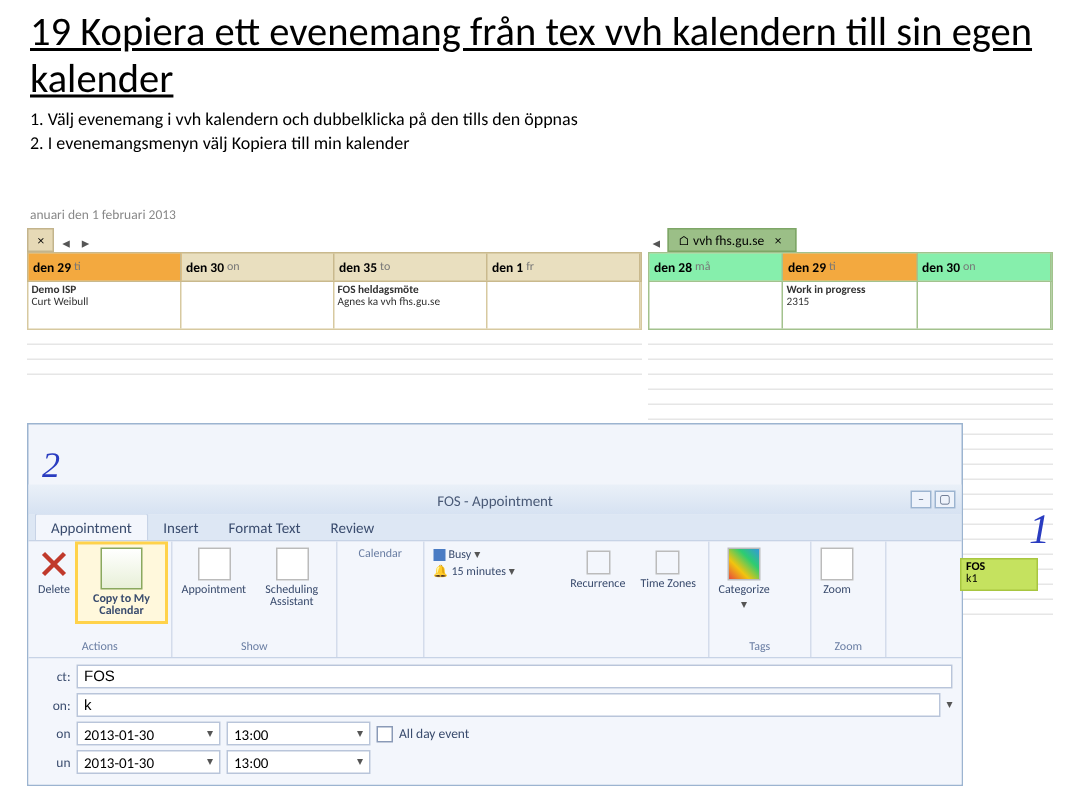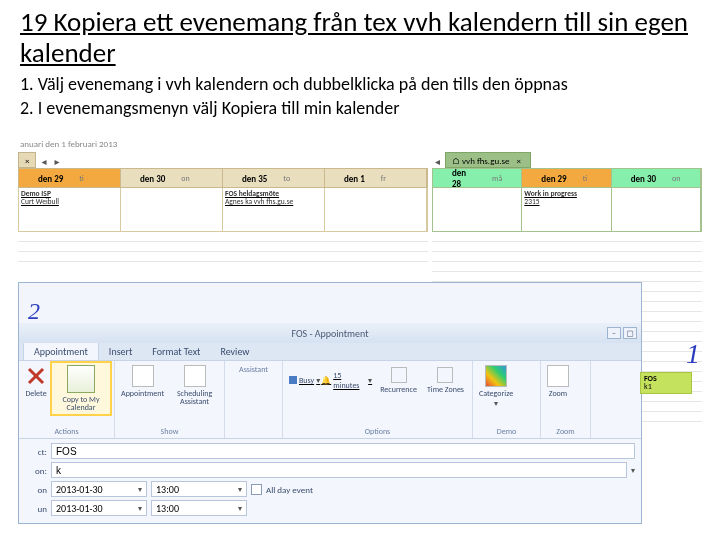--- a/index.html
+++ b/index.html
@@ -1,65 +1,65 @@
 <!DOCTYPE html>
 <html><head>
 <meta charset="utf-8">
 <style>
   * { box-sizing: border-box; margin: 0; padding: 0; }
   body { font-family: Calibri, Arial, sans-serif; background: #fff; width: 720px; height: 540px; overflow: hidden; position: relative; }
   .slide-title { font-size: 27px; font-weight: 400; padding: 6px 20px 0 20px; line-height: 1.15; text-align: left; }
   .slide-title u { text-decoration: underline; }
-  .instructions { padding: 4px 20px 8px 20px; font-size: 18px; line-height: 1.35; }
+  .instructions { padding: 4px 20px 8px 20px; font-size: 12px; line-height: 1.35; }
   .cal-strip { position: absolute; top: 138px; left: 18px; height: 105px; }
   .right-col { position: absolute; top: 138px; left: 432px; width: 270px; }
   .tab-row { height: 17px; display: flex; align-items: flex-end; gap: 2px; }
   .tab { background: #e6d9b6; border: 1px solid #c3b48c; font-size: 9px; height: 16px; padding: 0 6px; display: flex; align-items: center; }
   .tab-x { font-size: 9px; padding: 0 3px; }
   .tab.green { background: #9bbf87; border-color: #7ea667; }
   .arrow { font-size: 10px; color: #555; padding: 0 3px; }
   .days { display: flex; border: 1px solid #c9b98d; background: #e9dfbf; height: 20px; }
-  .day { flex: 1; border-right: 1px solid #c9b98d; font-size: 9px; display: flex; align-items: center; padding: 0 19px; gap: 16px; position: relative; }
+  .day { flex: 1; border-right: 1px solid #c9b98d; font-size: 9px; display: flex; align-items: center; padding: 0 3px; gap: 2px; position: relative; }
   .day .num { font-weight: bold; }
   .day .wd { font-size: 8px; color: #777; }
   .days.green .day { background: #86efac; border-color: #a3c28e; }
   .days.green { border-color: #a3c28e; }
   .today { background: #f3a93f !important; }
-  .body-row { display: flex; height: 44px; background: #fff; border: 1px solid #d7c9a0; border-top: none; text-decoration: underline; }
+  .body-row { display: flex; height: 32px; background: #fff; border: 1px solid #d7c9a0; border-top: none; }
   .slot { flex: 1; border-right: 1px solid #d7c9a0; padding: 2px; font-size: 7.5px; line-height: 1.05; color: #333; }
   .body-row.green .slot { border-color: #a3c28e; }
   .body-row.green { border-color: #a3c28e; }
   .gray-line { height: 10px; border-bottom: 1px solid #e6e6e6; background: #fff; }
   .appt-window { position: absolute; top: 282px; left: 18px; width: 624px; border: 1px solid #9cb4d0; background: #f2f5fb; font-size: 10px; }
   .appt-titlebar { height: 20px; background: linear-gradient(#eaf0f8,#d6e2f2); display: flex; align-items: center; justify-content: center; font-size: 10px; color: #4a5a77; position: relative; margin-top: 40px; }
   .win-ctrl { position: absolute; right: 4px; display: flex; gap: 2px; }
   .win-btn { width: 14px; height: 12px; border: 1px solid #9cb4d0; background: #eef3fb; font-size: 8px; display: flex; align-items: center; justify-content: center; }
   .ribbon-tabs { height: 18px; display: flex; align-items: flex-end; padding-left: 4px; font-size: 10px; background: #dde7f4; border-bottom: 1px solid #c7d3e6; }
   .rtab { padding: 2px 10px; color: #3a4c6e; }
   .rtab.active { background: #f3f6fc; border: 1px solid #c7d3e6; border-bottom: none; border-radius: 2px 2px 0 0; }
   .ribbon { height: 78px; background: #f3f6fc; display: flex; border-bottom: 1px solid #c7d3e6; }
   .rgrp { border-right: 1px solid #d4dceb; padding: 2px 4px; display: flex; flex-direction: column; justify-content: space-between; position: relative; }
   .rgrp-label { font-size: 8px; color: #6a7ea3; text-align: center; padding-top: 1px; }
   .rbtns { display: flex; gap: 3px; align-items: flex-start; flex: 1; }
   .rbtn { display: flex; flex-direction: column; align-items: center; padding: 2px; font-size: 8px; color: #3a4c6e; text-align: center; line-height: 1.05; gap: 2px; }
   .ricon { width: 22px; height: 22px; border: 1px solid #bbb; background: #fff; }
   .ricon.big { width: 28px; height: 28px; }
-  .hl { outline: 2px solid #ffd24a; background: #fff8dc !important; }
+  .hl { outline: 2px solid #ffd24a; background: #fff8dc !important; font-weight: bold; }
   .form-area { padding: 4px 6px; background: #f3f6fc; }
   .frow { display: flex; align-items: center; gap: 4px; margin-bottom: 3px; font-size: 10px; }
   .flabel { width: 22px; text-align: right; color: #3a4c6e; font-size: 9px; }
   .finput { flex: 1; height: 16px; border: 1px solid #b9c5da; background: #fff; font-size: 10px; padding: 0 4px; }
   .ftime { width: 96px; height: 16px; border: 1px solid #b9c5da; background: #fff; font-size: 10px; padding: 0 4px; display: inline-flex; align-items: center; justify-content: space-between; gap: 28px; }
   .dd { font-size: 8px; color: #555; }
   .chk { width: 11px; height: 11px; border: 1px solid #8a9ab7; background: #fff; display: inline-block; }
   .annot-1 { position: absolute; right: 20px; top: 338px; font-size: 28px; font-style: italic; font-family: 'Segoe Script', cursive; color: #2a3cc0; }
   .annot-2 { position: absolute; left: 28px; top: 298px; font-size: 24px; font-style: italic; font-family: 'Segoe Script', cursive; color: #2a3cc0; }
   .sticky { position: absolute; right: 28px; top: 372px; width: 52px; height: 22px; background: #c5e25f; border: 1px solid #a8c640; font-size: 8px; padding: 1px 3px; line-height: 1; }
   .small-option { font-size: 8px; display: flex; align-items: center; gap: 2px; color: #3a4c6e; }
-  .stack { display: flex; flex-direction: row; gap: 1px; text-decoration: underline; }
+  .stack { display: flex; flex-direction: column; gap: 1px; }
   svg.icon-x { width: 22px; height: 22px; }
   .cal-header { font-size: 9px; color: #888; padding: 0 2px 2px; }
 </style>
 </head>
 <body>
 
 <div class="slide-title"><u>19 Kopiera ett evenemang från tex vvh kalendern till sin egen kalender</u></div>
 <div class="instructions">
   <div>1. Välj evenemang i vvh kalendern och dubbelklicka på den tills den öppnas</div>
   <div>2. I evenemangsmenyn välj Kopiera till min kalender</div>
@@ -187,21 +187,21 @@
             <span>Appointment</span>
           </div>
         <div class="rbtn">
             <div class="ricon"></div>
             <span>Scheduling Assistant</span>
           </div>
       </div>
       <div class="rgrp-label">Show</div>
     </div>
     <div class="rgrp" style="width:58px">
-      <div class="rgrp-label">Assistant</div>
+      <div class="rgrp-label">Calendar</div>
     </div>
     <div class="rgrp" style="width:190px">
       <div class="rbtns" style="flex-direction:column; align-items:flex-start; gap:2px; padding:2px">
         <div style="display:flex; gap:6px; width:100%">
           <div class="stack" style="flex:1">
             <div class="small-option">
                 <span style="width:8px;height:8px;background:#4a7cc4;display:inline-block"></span>
                 <span>Busy</span> 
                 <span class="dd">▾</span>
               </div>
@@ -214,31 +214,30 @@
           <div class="rbtn">
               <div style="width:16px;height:16px;border:1px solid #bbb"></div>
               <span>Recurrence</span>
             </div>
           <div class="rbtn">
               <div style="width:16px;height:16px;border:1px solid #bbb"></div>
               <span>Time Zones</span>
             </div>
         </div>
       </div>
-      <div class="rgrp-label">Options</div>
     </div>
     <div class="rgrp" style="width:68px">
       <div class="rbtns">
         <div class="rbtn">
             <div class="ricon" style="background:linear-gradient(45deg,#e74c3c,#f1c40f,#2ecc71,#3498db)"></div>
             <span>Categorize</span>
             <span class="dd">▾</span>
           </div>
       </div>
-      <div class="rgrp-label">Demo</div>
+      <div class="rgrp-label">Tags</div>
     </div>
     <div class="rgrp" style="width:50px">
       <div class="rbtns">
         <div class="rbtn">
             <div class="ricon"></div>
             <span>Zoom</span>
           </div>
       </div>
       <div class="rgrp-label">Zoom</div>
     </div>

